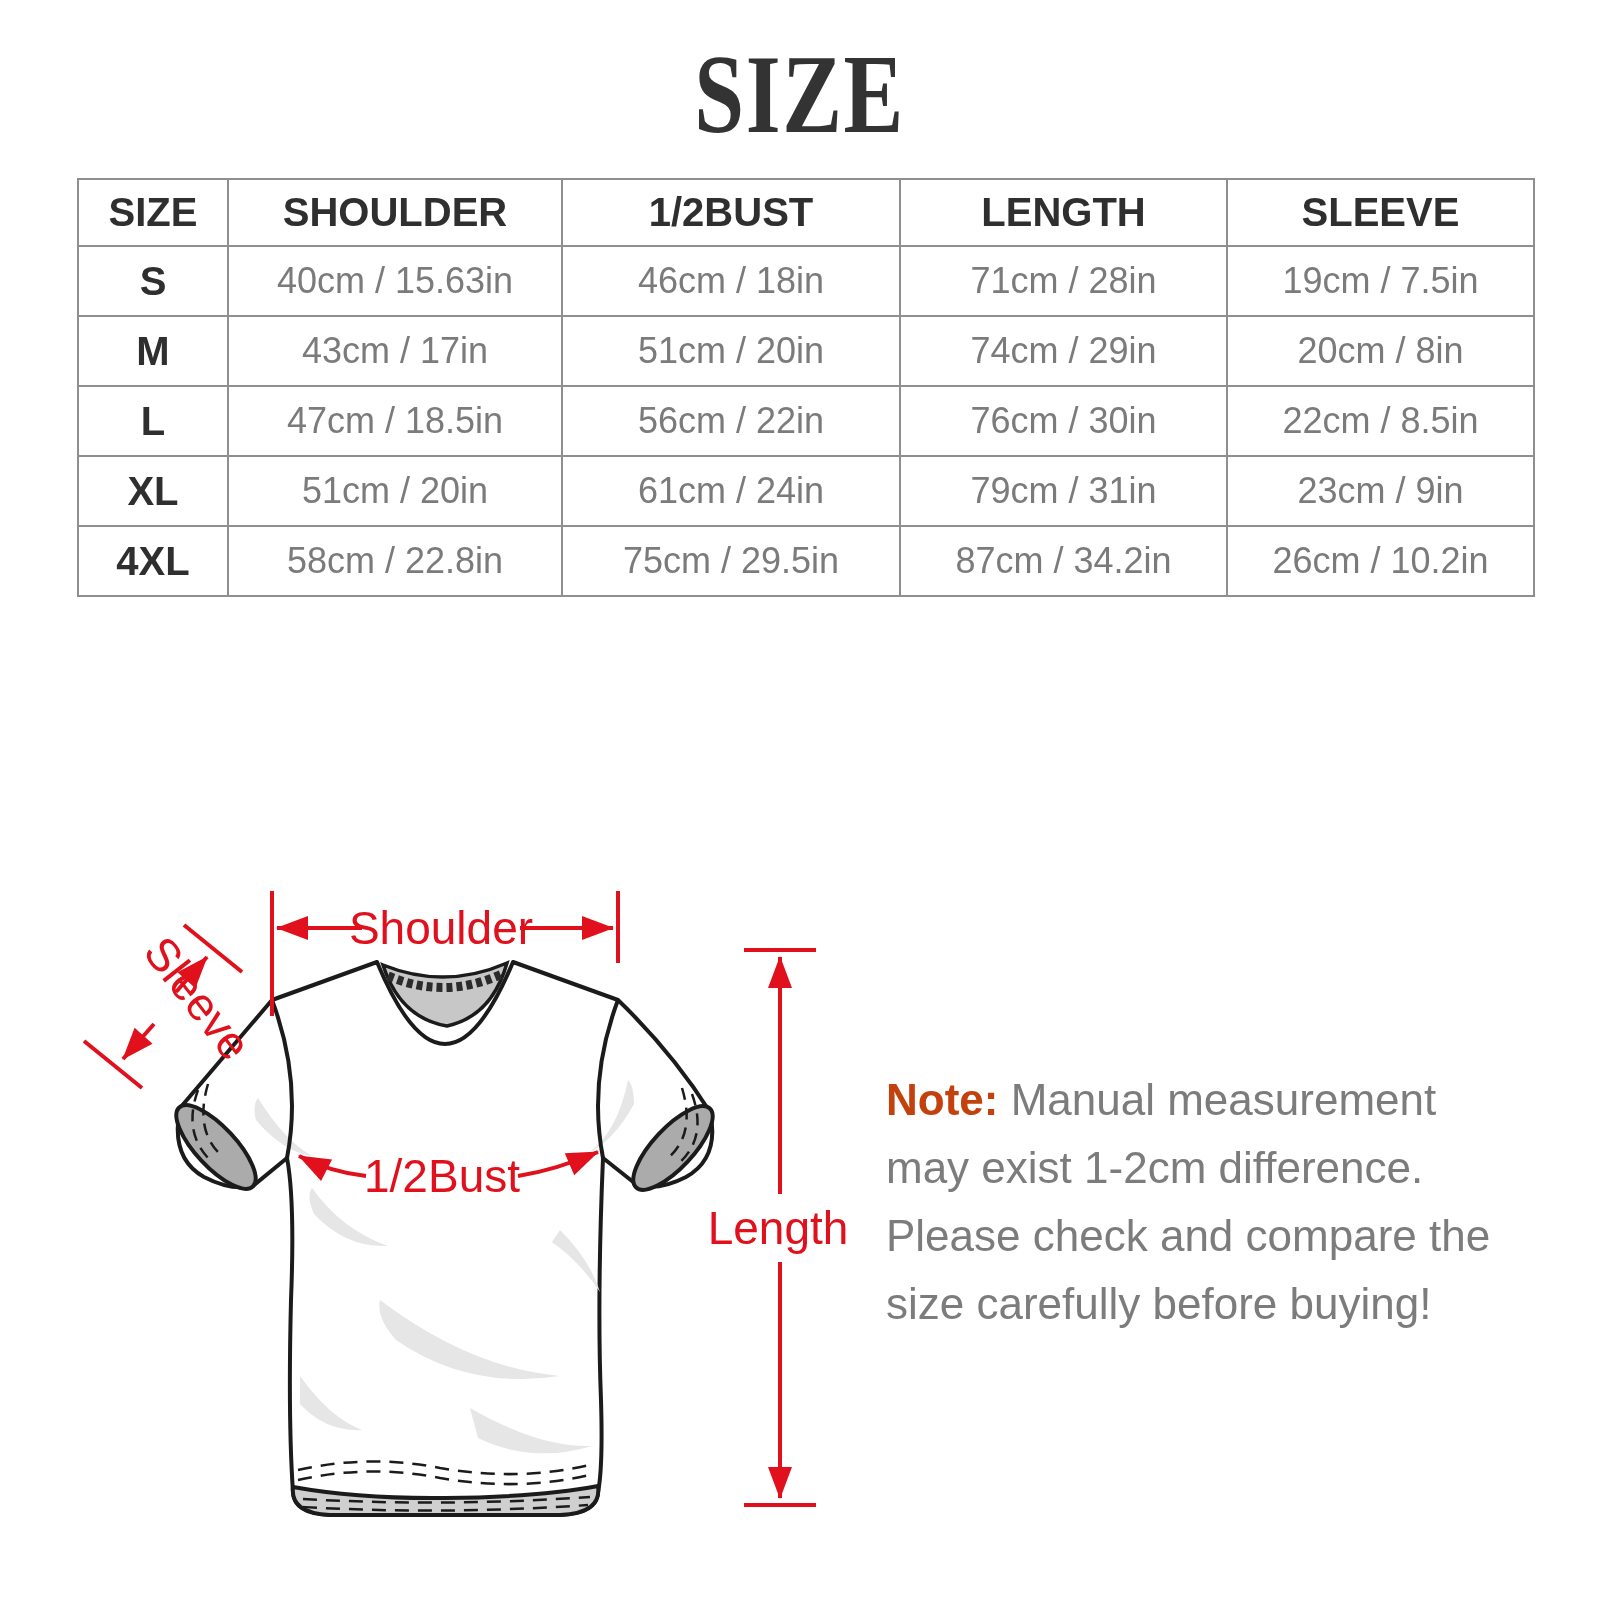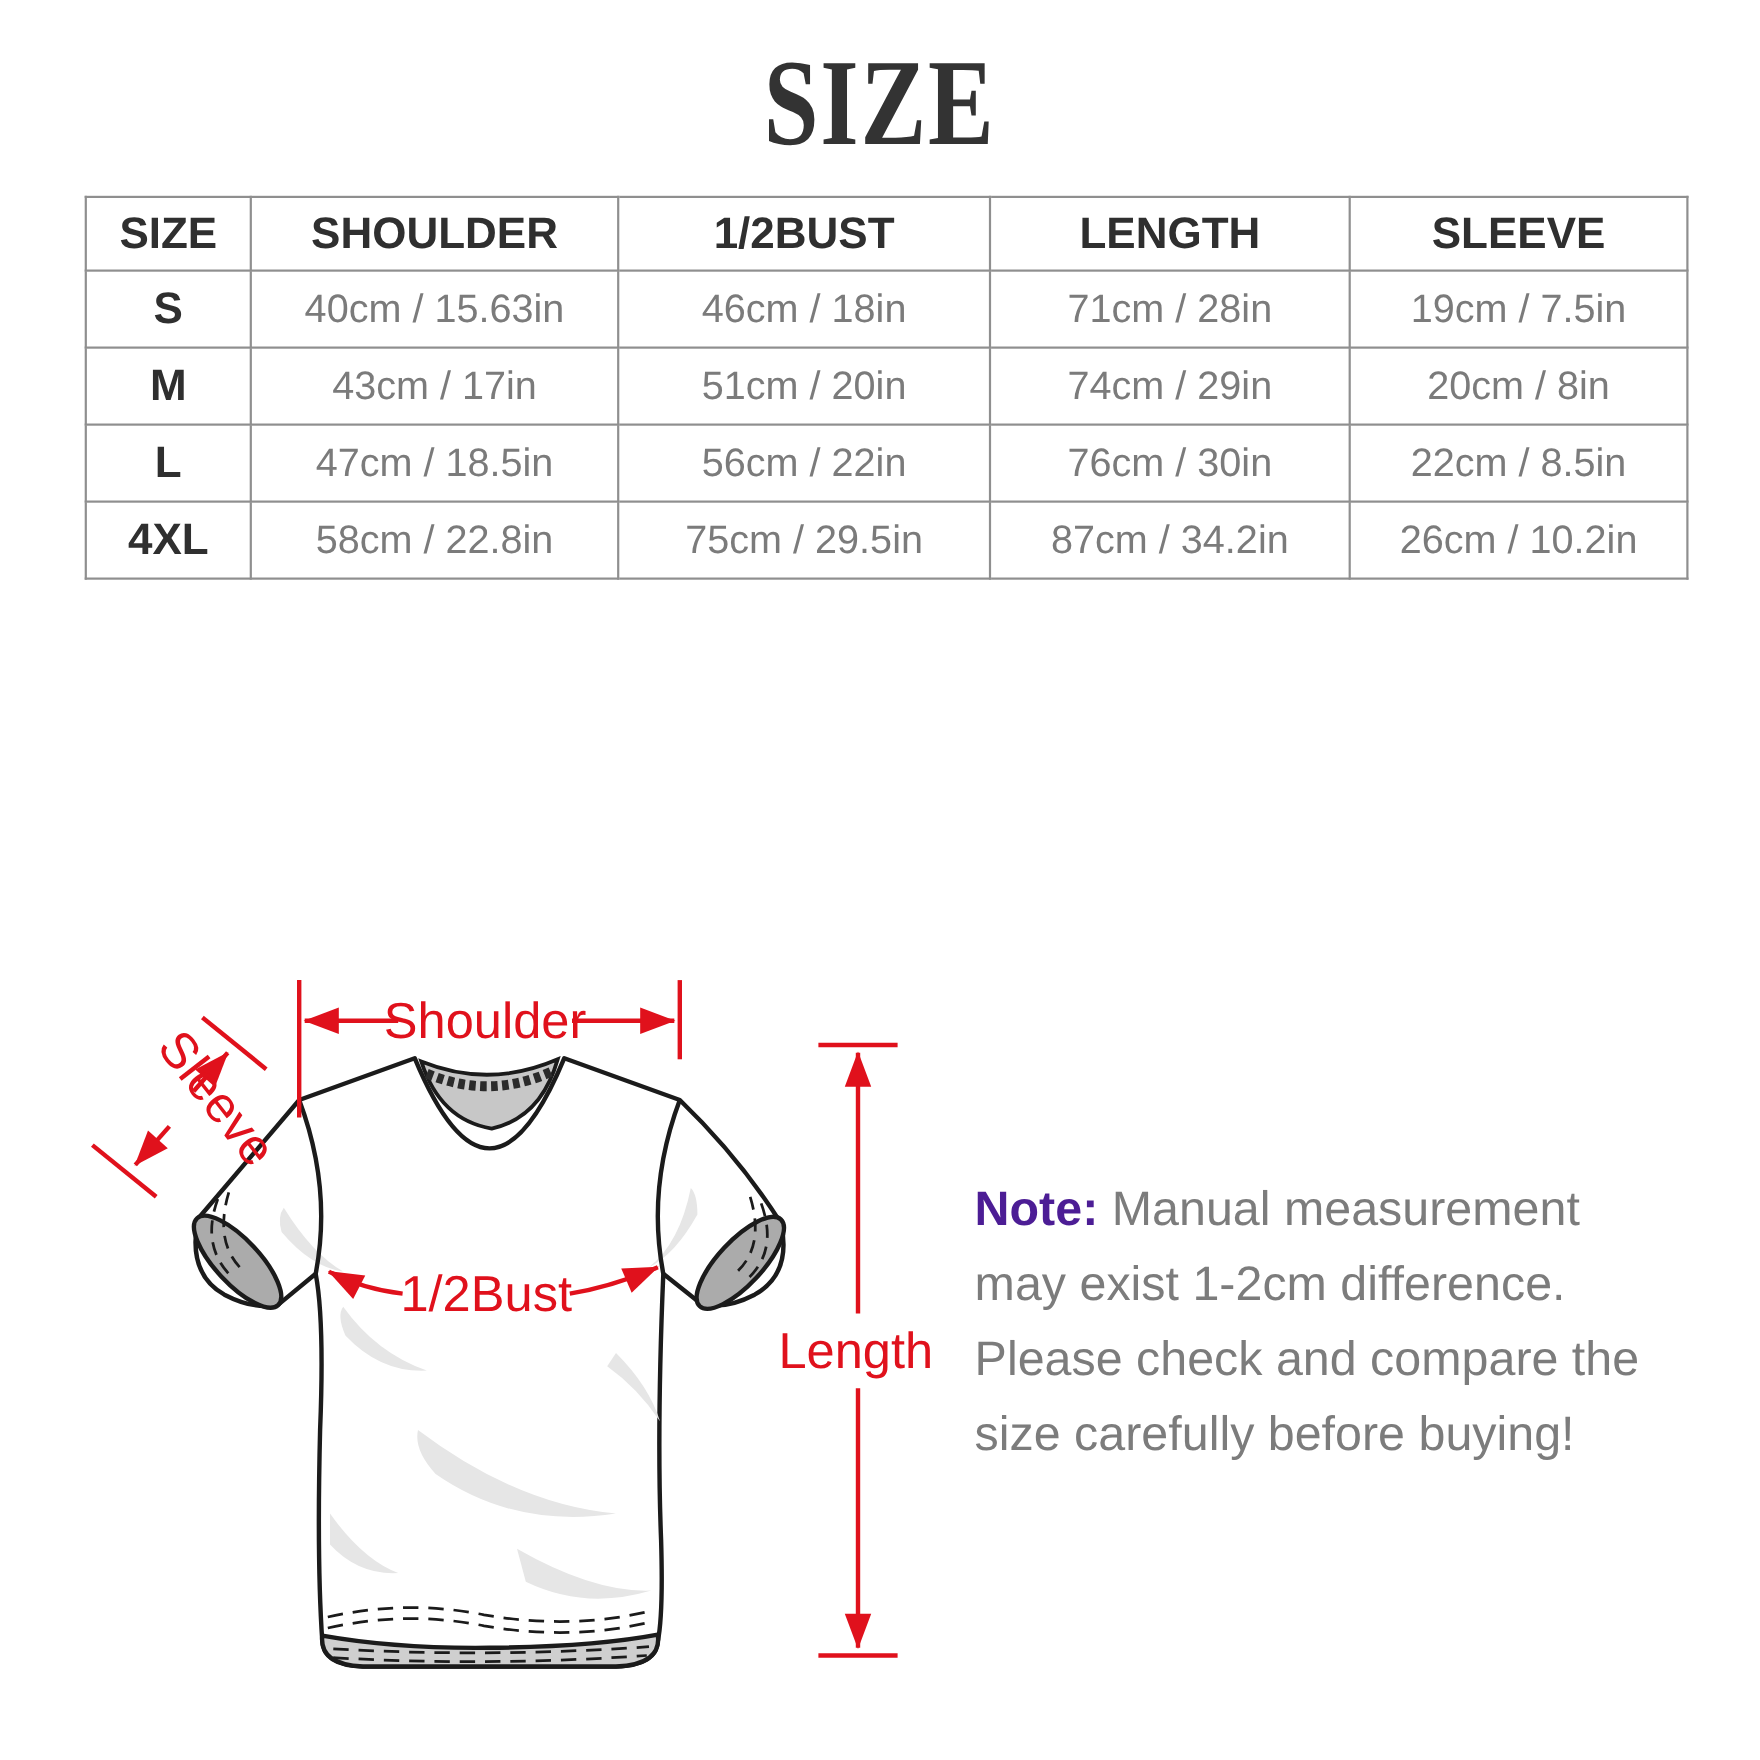--- a/index.html
+++ b/index.html
@@ -18,21 +18,21 @@
   table.size-table th{height:65px;font-size:40px;font-weight:700;color:#2f2f2f;}
   table.size-table td{height:68px;font-size:36px;font-weight:400;color:#7b7b7b;}
   table.size-table td.size-cell{font-weight:700;font-size:40px;color:#2f2f2f;}
   .c0{width:148px}.c1{width:332px}.c2{width:336px}.c3{width:325px}.c4{width:305px}
   
   svg.diagram{position:absolute;left:60px;top:860px;width:900px;height:740px;}
   .redlbl{font-family:"Liberation Sans",sans-serif;font-size:46px;fill:#e0111c;}
   
   .note{position:absolute;left:886px;top:1066px;width:630px;font-size:44px;line-height:68px;
         color:#7c7c7c;}
-  .note b{color:#4c1d95;font-weight:700;}
+  .note b{color:#c2410c;font-weight:700;}
 </style>
 </head>
 <body>
 
 <div class="page">
 
   <div class="title">
     <span class="squeeze">SIZE</span>
   </div>
 
@@ -60,20 +60,27 @@
         <td>51cm / 20in</td>
         <td>74cm / 29in</td>
         <td>20cm / 8in</td>
       </tr>
       <tr>
         <td class="size-cell">L</td>
         <td>47cm / 18.5in</td>
         <td>56cm / 22in</td>
         <td>76cm / 30in</td>
         <td>22cm / 8.5in</td>
+      </tr>
+      <tr>
+        <td class="size-cell">XL</td>
+        <td>51cm / 20in</td>
+        <td>61cm / 24in</td>
+        <td>79cm / 31in</td>
+        <td>23cm / 9in</td>
       </tr>
       <tr>
         <td class="size-cell">4XL</td>
         <td>58cm / 22.8in</td>
         <td>75cm / 29.5in</td>
         <td>87cm / 34.2in</td>
         <td>26cm / 10.2in</td>
       </tr>
     </tbody>
   </table>

